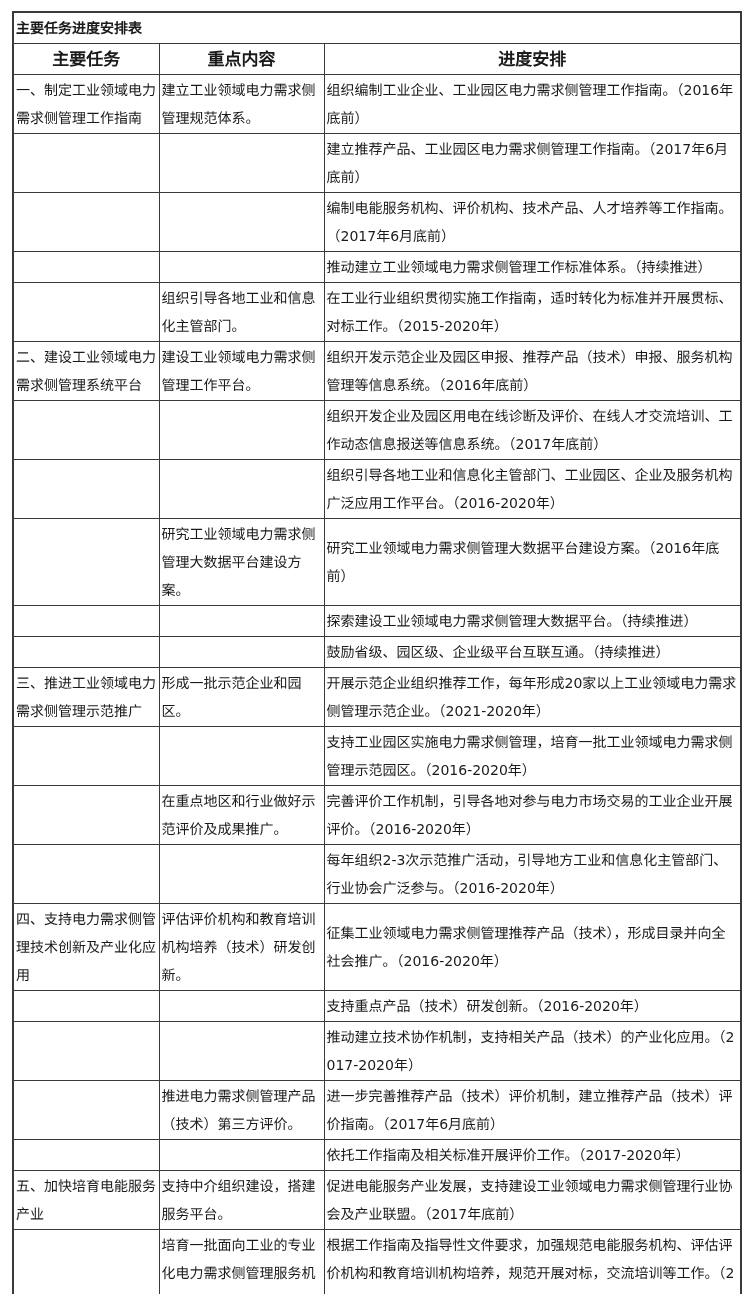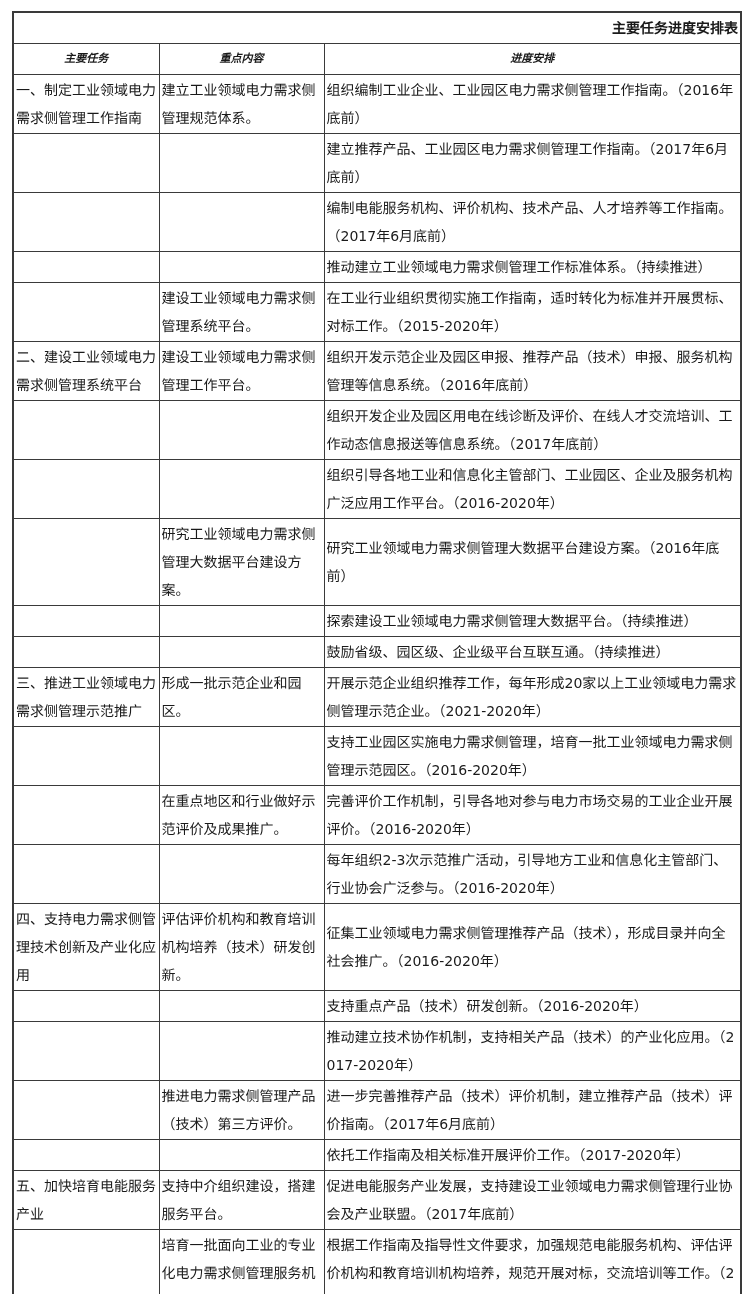--- a/index.html
+++ b/index.html
@@ -30,29 +30,28 @@
   table.schedule td {
     border: 1px solid #3a3a3a;
     font-size: 14px;
     line-height: 28px;
     padding: 1px 2px;
     vertical-align: middle;
     word-break: break-all;
     overflow-wrap: break-word;
   }
   .title-cell {
-    text-align: right;
+    text-align: left;
     font-weight: bold;
     font-size: 15px;
     line-height: 28px;
   }
   thead th.col-header {
     font-weight: bold;
-    font-size: 11px;
-    font-style: italic;
+    font-size: 17px;
   }
   tbody td {
     text-align: left;
     font-weight: normal;
   }
 </style>
 </head>
 <body>
 
 <div class="page">
@@ -88,21 +87,21 @@
           <td></td>
           <td>编制电能服务机构、评价机构、技术产品、人才培养等工作指南。（2017年6月底前）</td>
         </tr>
         <tr>
           <td></td>
           <td></td>
           <td>推动建立工业领域电力需求侧管理工作标准体系。（持续推进）</td>
         </tr>
         <tr>
           <td></td>
-          <td>建设工业领域电力需求侧管理系统平台。</td>
+          <td>组织引导各地工业和信息化主管部门。</td>
           <td>在工业行业组织贯彻实施工作指南，适时转化为标准并开展贯标、对标工作。（2015-2020年）</td>
         </tr>
         <tr>
           <td>二、建设工业领域电力需求侧管理系统平台</td>
           <td>建设工业领域电力需求侧管理工作平台。</td>
           <td>组织开发示范企业及园区申报、推荐产品（技术）申报、服务机构管理等信息系统。（2016年底前）</td>
         </tr>
         <tr>
           <td></td>
           <td></td>

